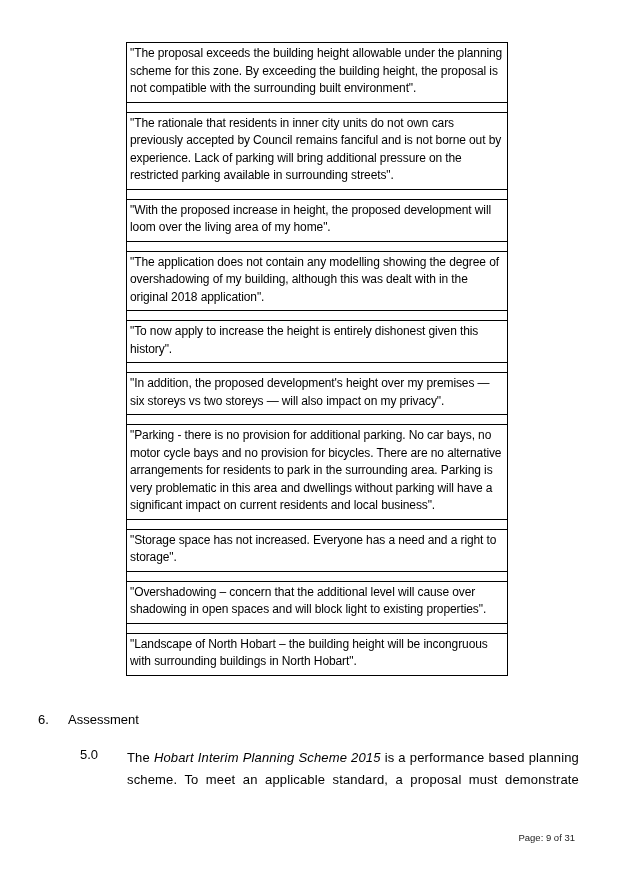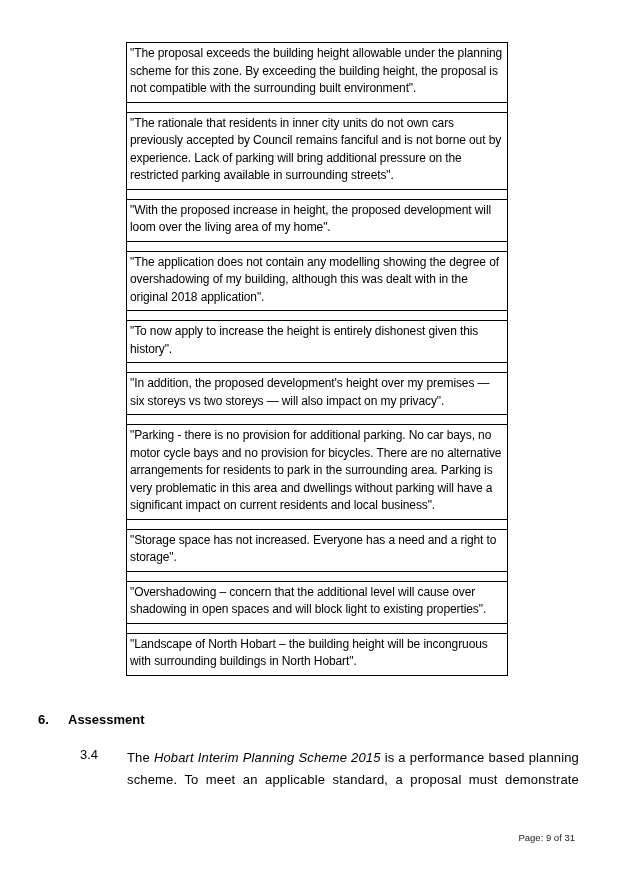--- a/index.html
+++ b/index.html
@@ -39,21 +39,21 @@
     box-sizing: border-box;
     border: 1px solid #000000;
     margin-top: -1px;
     height: 11px;
   }
   .section-heading {
     position: absolute;
     left: 38px;
     top: 712px;
     font-size: 13px;
-    font-weight: bold;
+    font-weight: normal;
   }
   .sec-num {
     display: inline-block;
     width: 30px;
   }
   .para {
     position: absolute;
     left: 80px;
     top: 747px;
     font-size: 13px;
@@ -107,19 +107,19 @@
     <div class="quote-cell">"Overshadowing – concern that the additional level will cause over shadowing in open spaces and will block light to existing properties".</div>
     <div class="spacer-cell"></div>
     <div class="quote-cell">"Landscape of North Hobart – the building height will be incongruous with surrounding buildings in North Hobart".</div>
   </div>
 
   <div class="section-heading">
     <span class="sec-num">6.</span><span class="sec-title">Assessment</span>
   </div>
 
   <div class="para">
-    <span class="para-num">3.4</span>
+    <span class="para-num">5.0</span>
     <div class="para-text"><span>The </span><span class="italic">Hobart Interim Planning Scheme 2015</span><span> is a performance based planning scheme. To meet an applicable standard, a proposal must demonstrate</span></div>
   </div>
 
   <div class="footer">Page: 9 of 31</div>
 
 </div>
 
 </body></html>

